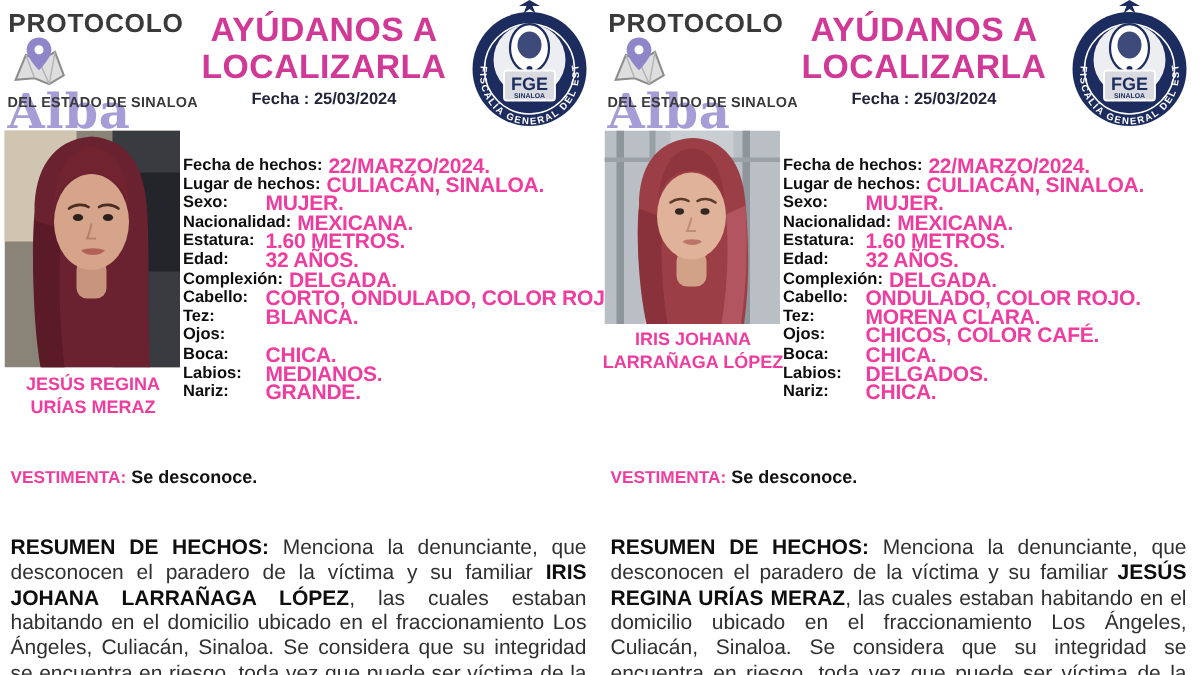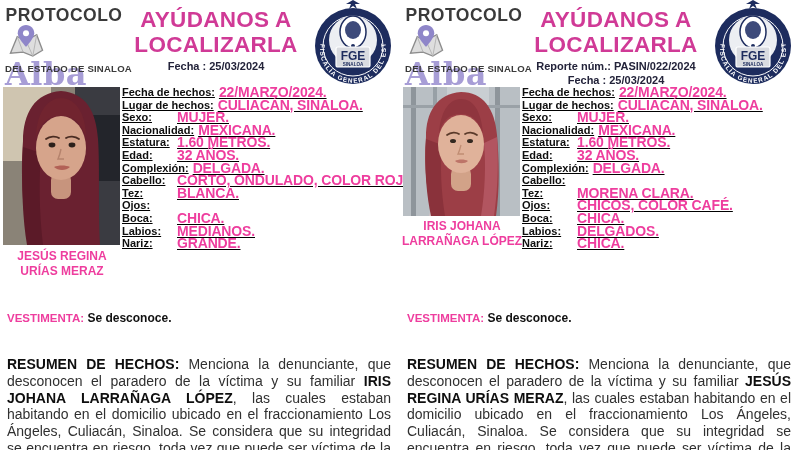--- a/index.html
+++ b/index.html
@@ -32,21 +32,21 @@
   .seal{position:absolute;left:311px;top:0;width:84px;height:85px;}
 
   
   .photo{position:absolute;left:3px;top:87px;font-size:0;}
   .person-name{position:absolute;left:-4px;width:132px;text-align:center;
     font-size:12px;font-weight:800;color:var(--accent-pink);line-height:15px;}
   #poster-0 .person-name{top:249px;}
   #poster-1 .person-name{top:219px;}
 
   
-  .details{position:absolute;left:122px;top:86px;width:278px;text-decoration:underline;}
+  .details{position:absolute;left:122px;top:104px;width:278px;}
   .drow{display:flex;font-size:11px;line-height:12.6px;font-weight:700;}
   .dlabel{color:#0e0e0e;min-width:55px;flex:0 0 auto;white-space:nowrap;padding-right:4px;}
   .dvalue{color:var(--accent-pink);white-space:nowrap;font-size:14px;letter-spacing:-.15px;}
 
   
   .vest{position:absolute;left:7px;top:311px;font-size:11.5px;font-weight:800;}
   .vest-label{color:var(--accent-pink);}
   .vest-value{color:#111;font-size:12px;}
 
   
@@ -205,21 +205,20 @@
         </svg>
         <div class="logo-alba">Alba</div>
       </div>
       <div class="logo-sub">DEL ESTADO DE SINALOA</div>
     </div>
 
     <div class="headline">
       <div class="headline-main">AYÚDANOS A</div>
       <div class="headline-main">LOCALIZARLA</div>
       <div class="report">
-        <div>Reporte núm.: PASIN/022/2024</div>
         <div>Fecha : 25/03/2024</div>
       </div>
     </div>
 
     <svg class="seal" viewBox="0 0 84 85">
       <path d="M42,0 L35,4 L40,4 L38,9 L42,6 L46,9 L44,4 L49,4 Z" fill="#1d2c5e"></path>
       <circle cx="42" cy="46" r="38" fill="#1d2c5e"></circle>
       <circle cx="42" cy="46" r="30" fill="none" stroke="#ffffff" stroke-width="1"></circle>
       <circle cx="42" cy="40" r="24" fill="#eceef2"></circle>
       <ellipse cx="42" cy="32" rx="13" ry="16" fill="#ffffff" stroke="#1d2c5e" stroke-width="1.5"></ellipse>
@@ -289,20 +288,21 @@
       <div class="drow">
           <span class="dlabel">Edad:</span>
           <span class="dvalue">32 AÑOS.</span>
         </div>
       <div class="drow">
           <span class="dlabel">Complexión:</span>
           <span class="dvalue">DELGADA.</span>
         </div>
       <div class="drow">
           <span class="dlabel">Cabello:</span>
+          <span class="dvalue">ONDULADO, COLOR ROJO.</span>
         </div>
       <div class="drow">
           <span class="dlabel">Tez:</span>
           <span class="dvalue">MORENA CLARA.</span>
         </div>
       <div class="drow">
           <span class="dlabel">Ojos:</span>
           <span class="dvalue">CHICOS, COLOR CAFÉ.</span>
         </div>
       <div class="drow">

